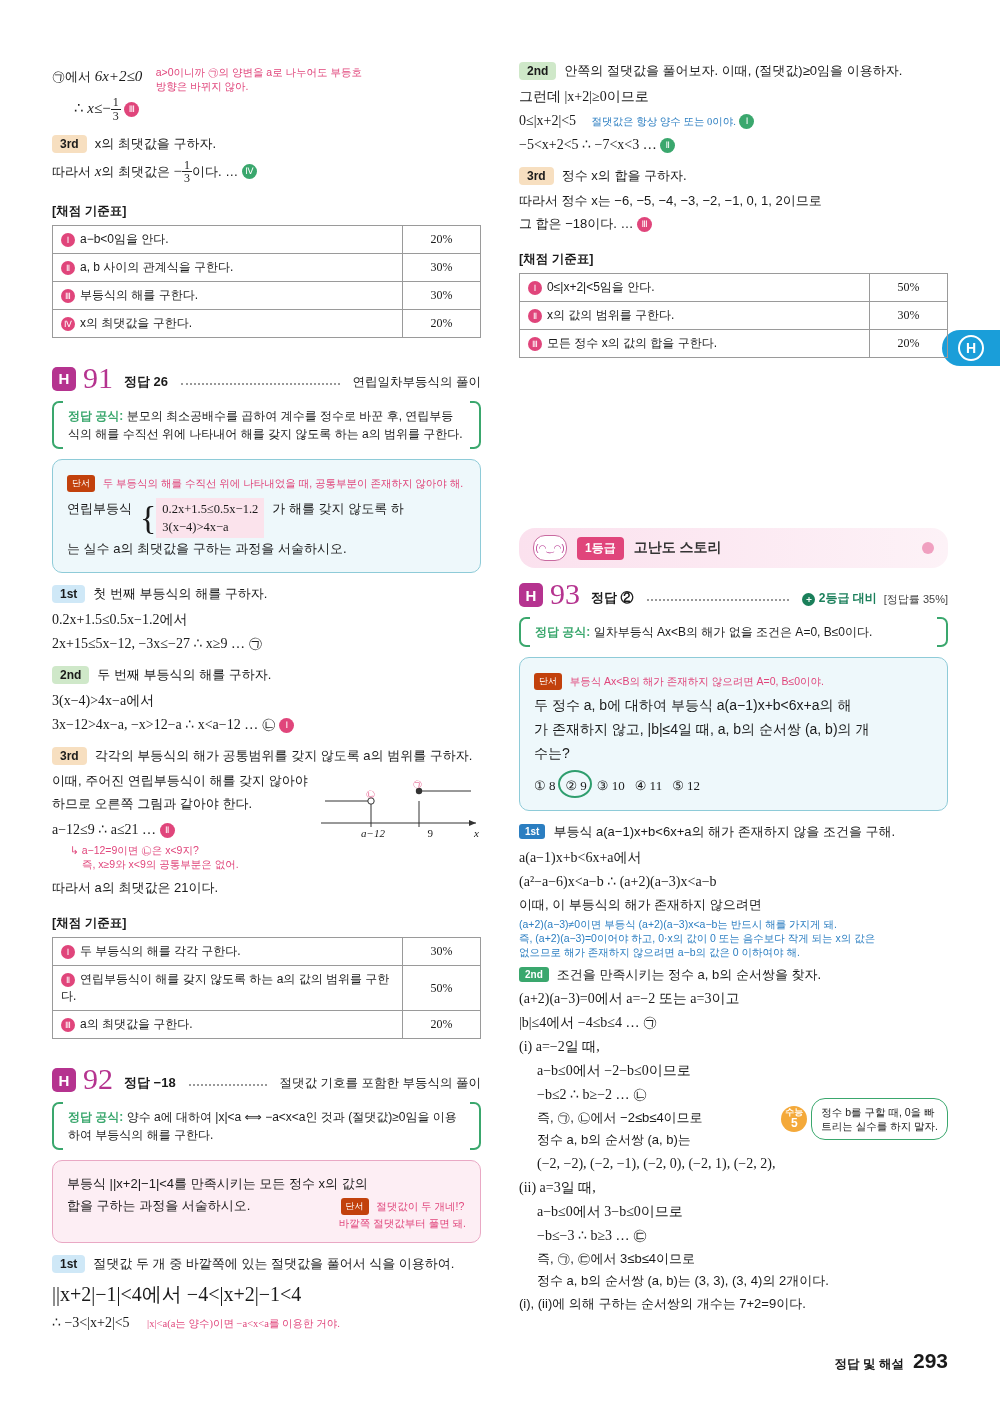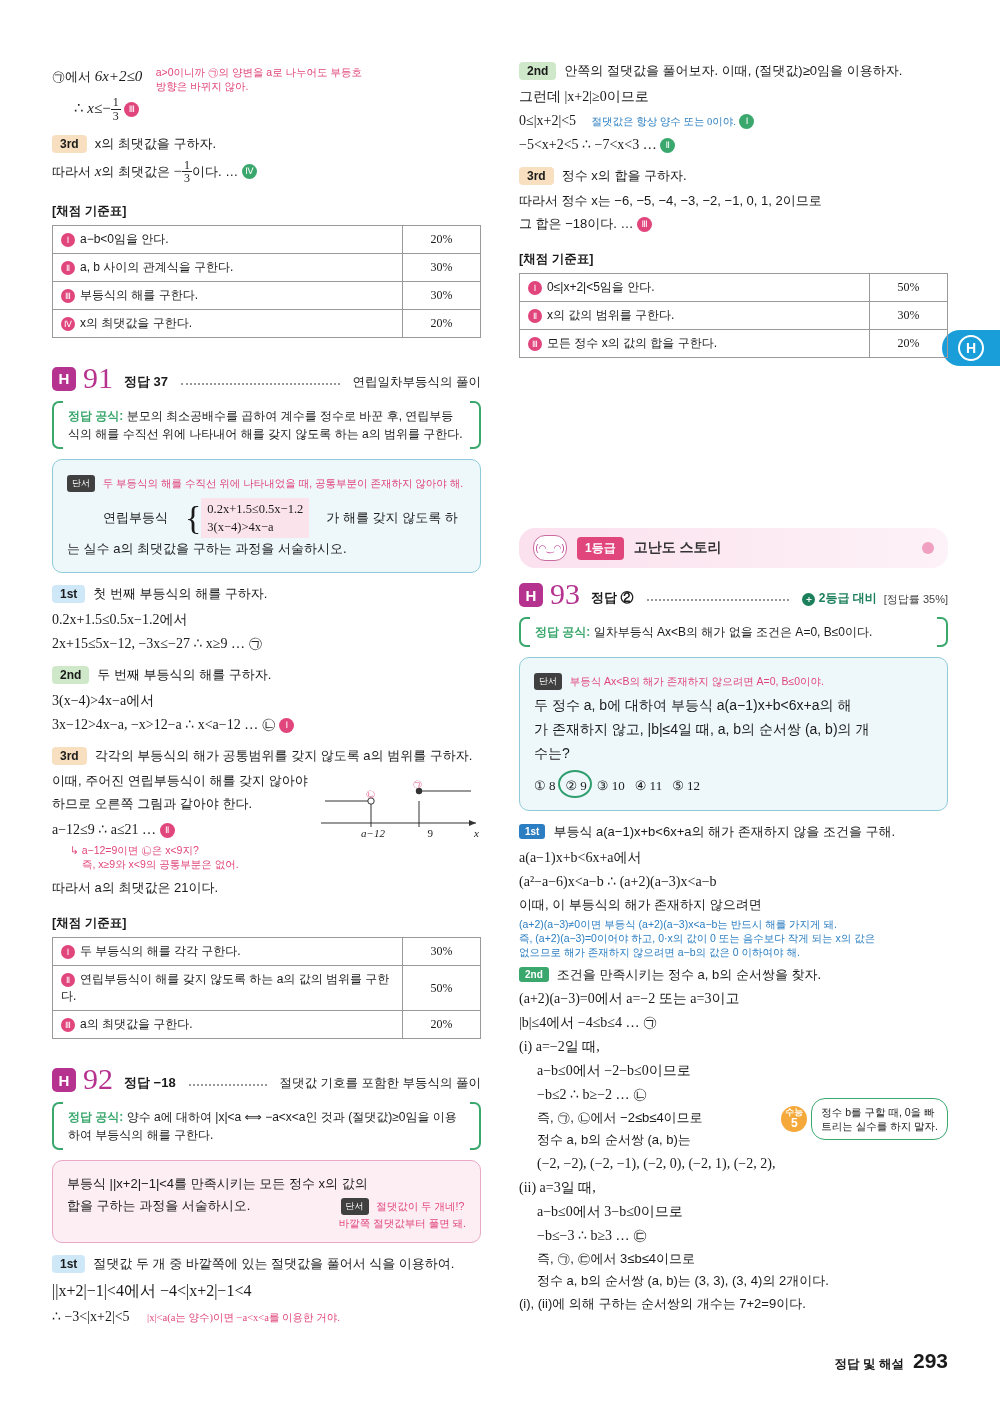--- a/index.html
+++ b/index.html
@@ -80,21 +80,21 @@
   .formula:after { right:0; border-left:0; border-radius:0 7px 7px 0; }
   .flabel { color:#3aa76d; font-weight:bold; }
 
   
   .qbox {
     border:1.5px solid #8ecbd8; border-radius:10px; background:#eef8fb;
     padding:12px 14px; margin:10px 0 6px 0; position:relative; font-size:13px; line-height:1.7;
   }
   .qbox.pink { border-color:#e9a8c4; background:#fdeef4; }
   .tag {
-    display:inline-block; background:#404040; color:#fff; font-size:9px;
+    display:inline-block; background:#c2410c; color:#fff; font-size:9px;
     padding:1px 5px; border-radius:3px; vertical-align:middle; margin-right:4px;
   }
   .hint { color:#e0457b; font-size:10.5px; }
   .sysbox { background:#fbe3ec; padding:2px 6px; display:inline-block; }
   .choices { display:flex; gap:10px; margin-top:10px; font-family:"Liberation Serif", serif; }
   .circsel { position:relative; display:inline-block; }
   .circsel:after {
     content:""; position:absolute; left:-7px; top:-5px; width:30px; height:24px;
     border:2px solid #2f9e6e; border-radius:50%;
   }
@@ -212,36 +212,36 @@
         <tr>
           <td><span class="cnum">Ⅳ</span><span>x의 최댓값을 구한다.</span></td>
           <td class="pct">20%</td>
         </tr>
       </tbody>
         </table>
 
       <div class="probhdr">
         <div class="hmark">H</div>
         <div class="pnum">91</div>
-        <div class="ans">정답 37</div>
+        <div class="ans">정답 26</div>
         <div class="dots"></div>
         <div class="topic">연립일차부등식의 풀이</div>
       </div>
 
       <div class="formula">
         <span class="flabel">정답 공식:</span>
         <span>분모의 최소공배수를 곱하여 계수를 정수로 바꾼 후, 연립부등식의 해를 수직선 위에 나타내어 해를 갖지 않도록 하는 a의 범위를 구한다.</span>
       </div>
 
       <div class="qbox">
         <div style="margin-bottom:4px;">
           <span class="tag">단서</span>
           <span class="hint">두 부등식의 해를 수직선 위에 나타내었을 때, 공통부분이 존재하지 않아야 해.</span>
         </div>
-        <div style="display:flex; align-items:center; gap:17px;margin-left:36px;">
+        <div style="display:flex; gap:8px;">
           <span>연립부등식</span>
           <span style="display:flex; align-items:center;">
             <span style="font-size:34px; line-height:0.8; font-family:'Liberation Serif',serif;">{</span>
             <span class="sysbox" style="font-family:'Liberation Serif',serif; font-size:12.5px; line-height:1.45;">
               <span style="display:block;">0.2x+1.5≤0.5x−1.2</span>
               <span style="display:block;">3(x−4)&gt;4x−a</span>
             </span>
           </span>
           <span>가 해를 갖지 않도록 하</span>
         </div>
@@ -343,21 +343,21 @@
             <span class="hint">절댓값이 두 개네!?</span>
             <span class="hint" style="display:block; line-height:1.2;">바깥쪽 절댓값부터 풀면 돼.</span>
           </span>
         </div>
       </div>
 
       <div class="step">
         <span class="badge b1">1st</span>
         <span class="steptext">절댓값 두 개 중 바깥쪽에 있는 절댓값을 풀어서 식을 이용하여.</span>
       </div>
-      <div class="line mathr" style="font-size:16px;">
+      <div class="line mathr" style="font-size:20px;">
         <span>||x+2|−1|&lt;4에서  −4&lt;|x+2|−1&lt;4</span>
       </div>
       <div class="line mathr" style="font-size:14px;">
         <span>∴ −3&lt;|x+2|&lt;5</span>
         <span class="anno" style="margin-left:14px;">|x|&lt;a(a는 양수)이면 −a&lt;x&lt;a를 이용한 거야.</span>
       </div>
     </div>
 
     <div class="col">
 

